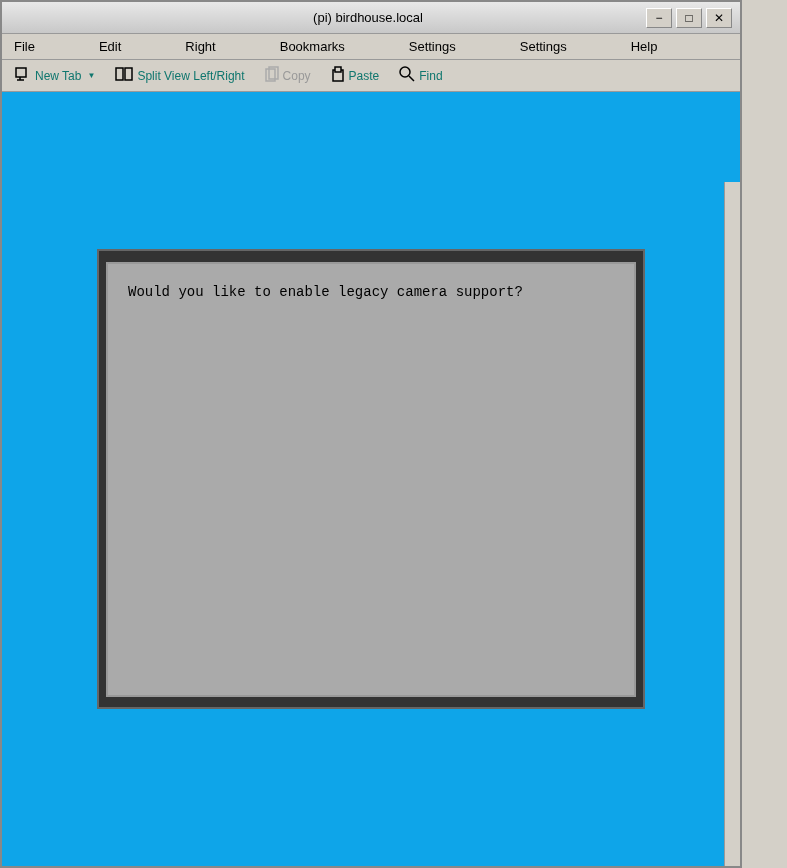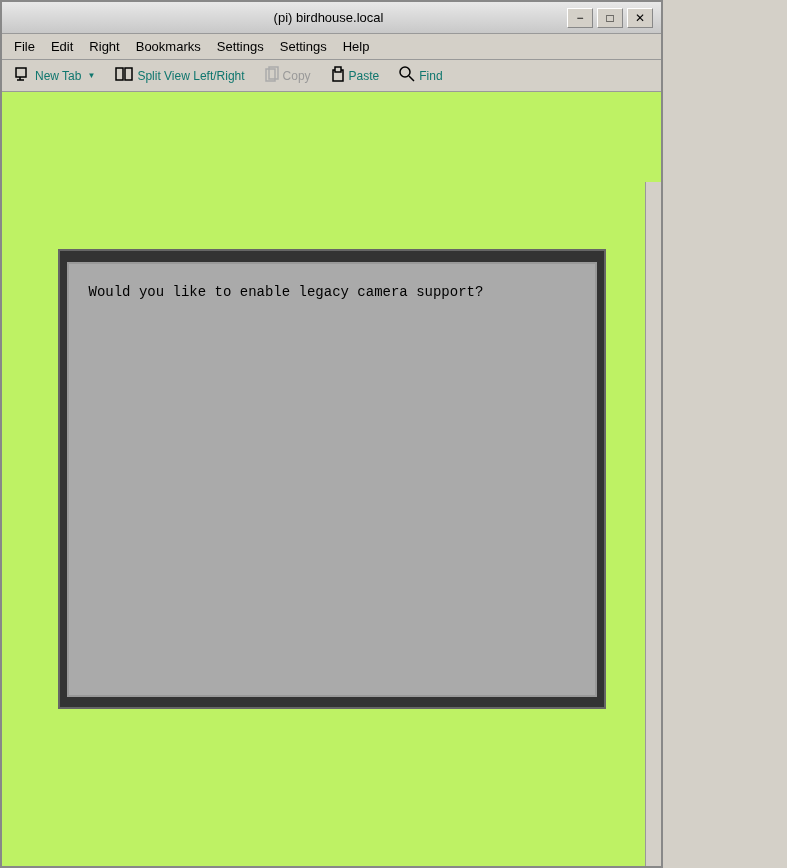--- a/index.html
+++ b/index.html
@@ -8,21 +8,21 @@
       height: 868px;
       background: #d4d0c8;
       font-family: 'Segoe UI', Tahoma, sans-serif;
       font-size: 13px;
       overflow: hidden;
       user-select: none;
     }
 
     
     .window {
-      width: 663px;
+      width: 742px;
       height: 868px;
       background: #d4d0c8;
       border: 2px solid #888;
       display: flex;
       flex-direction: column;
     }
 
     .title-bar {
       background: linear-gradient(to bottom, #e8e8e8, #c8c8c8);
       height: 32px;
@@ -60,20 +60,21 @@
     }
 
     
     .menu-bar {
       background: #d4d0c8;
       height: 26px;
       display: flex;
       align-items: center;
       padding: 0 4px;
       border-bottom: 1px solid #999;
+      gap: 48px;
     }
 
     .menu-item {
       padding: 2px 8px;
       cursor: pointer;
       font-size: 13px;
       color: #000;
     }
 
     
@@ -111,21 +112,21 @@
     }
 
     .dropdown-arrow {
       font-size: 8px;
       margin-left: 2px;
     }
 
     
     .terminal-area {
       flex: 1;
-      background: #bef264;
+      background: #0ea5e9;
       position: relative;
       display: flex;
       align-items: center;
       justify-content: center;
     }
 
     
     .dialog-outer {
       width: 548px;
       height: 460px;

